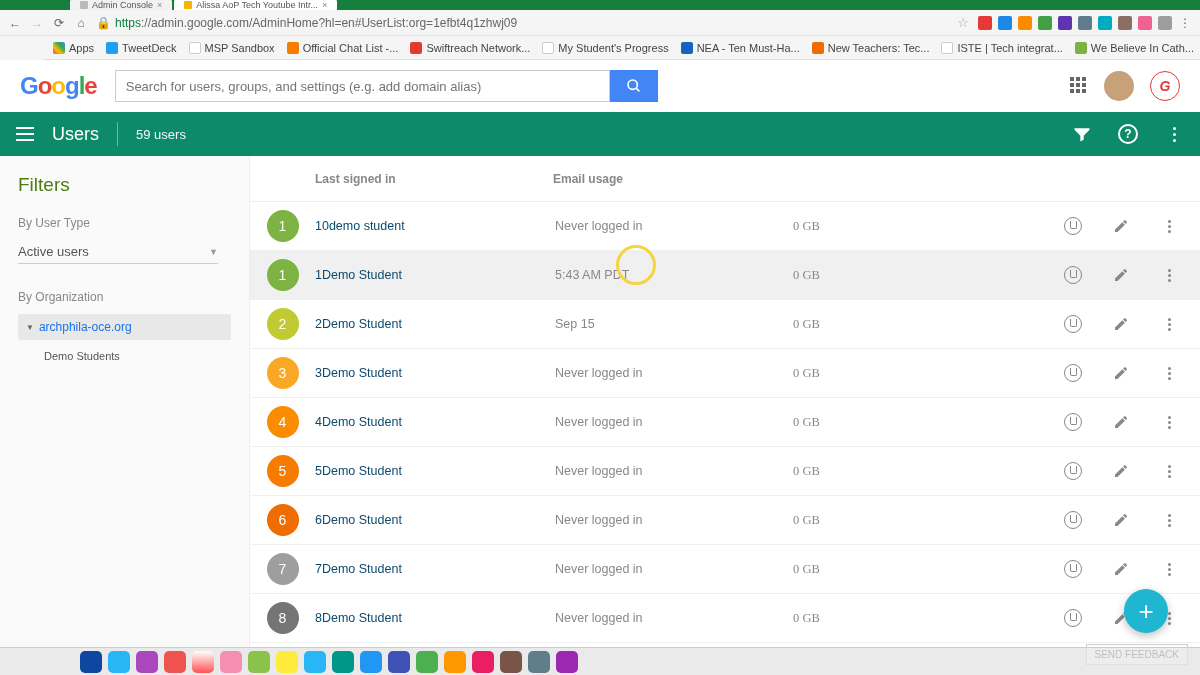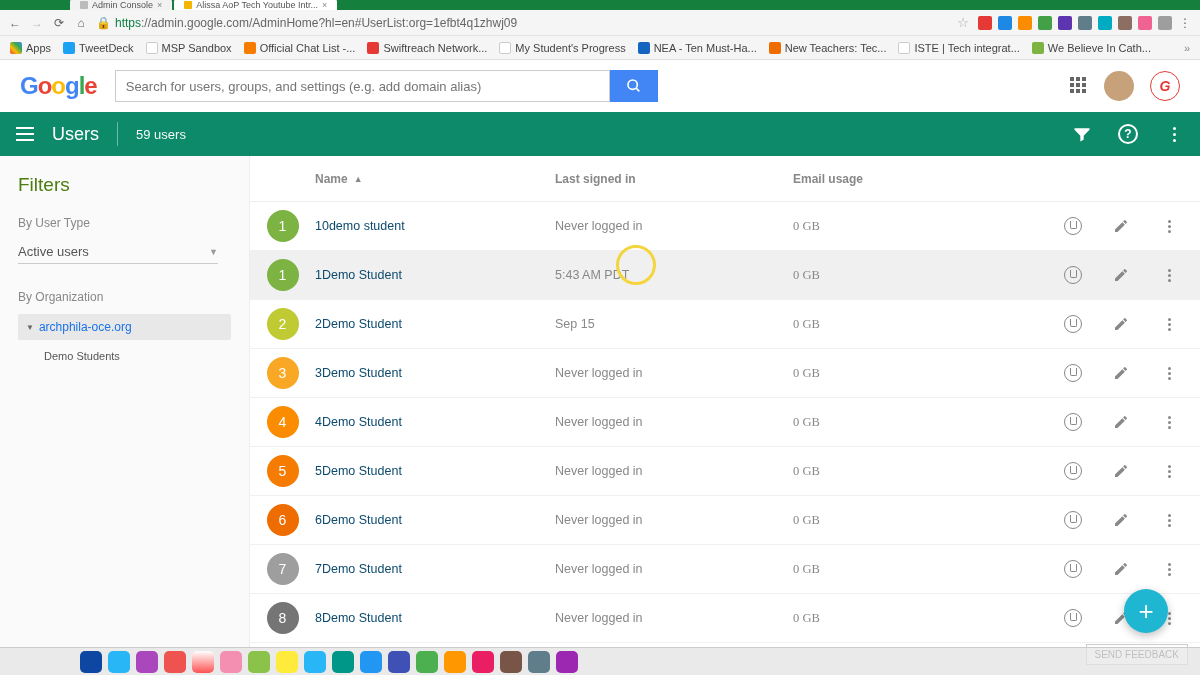--- a/index.html
+++ b/index.html
@@ -14,21 +14,21 @@
 
   .addr-bar { height: 26px; background:#f5f5f5; display:flex; align-items:center; padding:0 8px; font-size:12px; color:#555; border-bottom:1px solid #e2e2e2; gap:8px;}
   .addr-icon { width:14px; height:14px; display:flex; align-items:center; justify-content:center; color:#666; font-size:12px;}
   .url { flex:1; white-space:nowrap; overflow:hidden; font-size:12px; color:#4d4d4d;}
   .url .lock{color:#0b8043;margin-right:4px;}
   .url .https{color:#0b8043;}
   .url .rest{color:#666;}
   .chrome-right-icons{display:flex;gap:6px;align-items:center;}
   .mini-icon{width:14px;height:14px;border-radius:2px;}
 
-  .bookmarks { height:24px; background:#f5f5f5; display:flex; align-items:center; gap:12px; padding:0 10px; font-size:11px; color:#444; border-bottom:1px solid #e0e0e0; white-space:nowrap; overflow:hidden;}
+  .bookmarks { height:24px; background:#f5f5f5; display:flex; align-items:center; gap:12px; padding:0 10px; font-size:11px; color:#444; border-bottom:1px solid #e0e0e0; white-space:nowrap; overflow:hidden;margin-left:43px;}
   .bm{display:flex;align-items:center;gap:4px;}
   .bm .ic{width:12px;height:12px;background:#ccc;border-radius:2px;}
 
   
   .g-header { height:52px; background:#fff; display:flex; align-items:center; padding:0 20px; }
   .google-logo{font-size:24px;font-weight:bold;letter-spacing:-1px;margin-right:18px;display:flex;}
   .google-logo span:nth-child(1){color:#4285F4;}
   .google-logo span:nth-child(2){color:#EA4335;}
   .google-logo span:nth-child(3){color:#FBBC05;}
   .google-logo span:nth-child(4){color:#4285F4;}
@@ -254,24 +254,20 @@
     <div class="side-label">By Organization</div>
     <div class="org-item">
       <span class="org-caret">▼</span>
       <span>archphila-oce.org</span>
     </div>
     <div class="sub-org">Demo Students</div>
   </div>
 
   <div class="content">
     <div class="thead">
-      <div class="col-name">
-          <span>Name</span>
-          <span class="sort-arrow">▲</span>
-        </div>
       <div class="col-last">Last signed in</div>
       <div class="col-email">Email usage</div>
     </div>
     <div id="rows">
         <div class="row">
     <div class="avatar-cell">
             <div class="ucircle" style="background:#7cb342">1</div>
           </div>
     <div class="name">10demo student</div>
     <div class="last">Never logged in</div>

